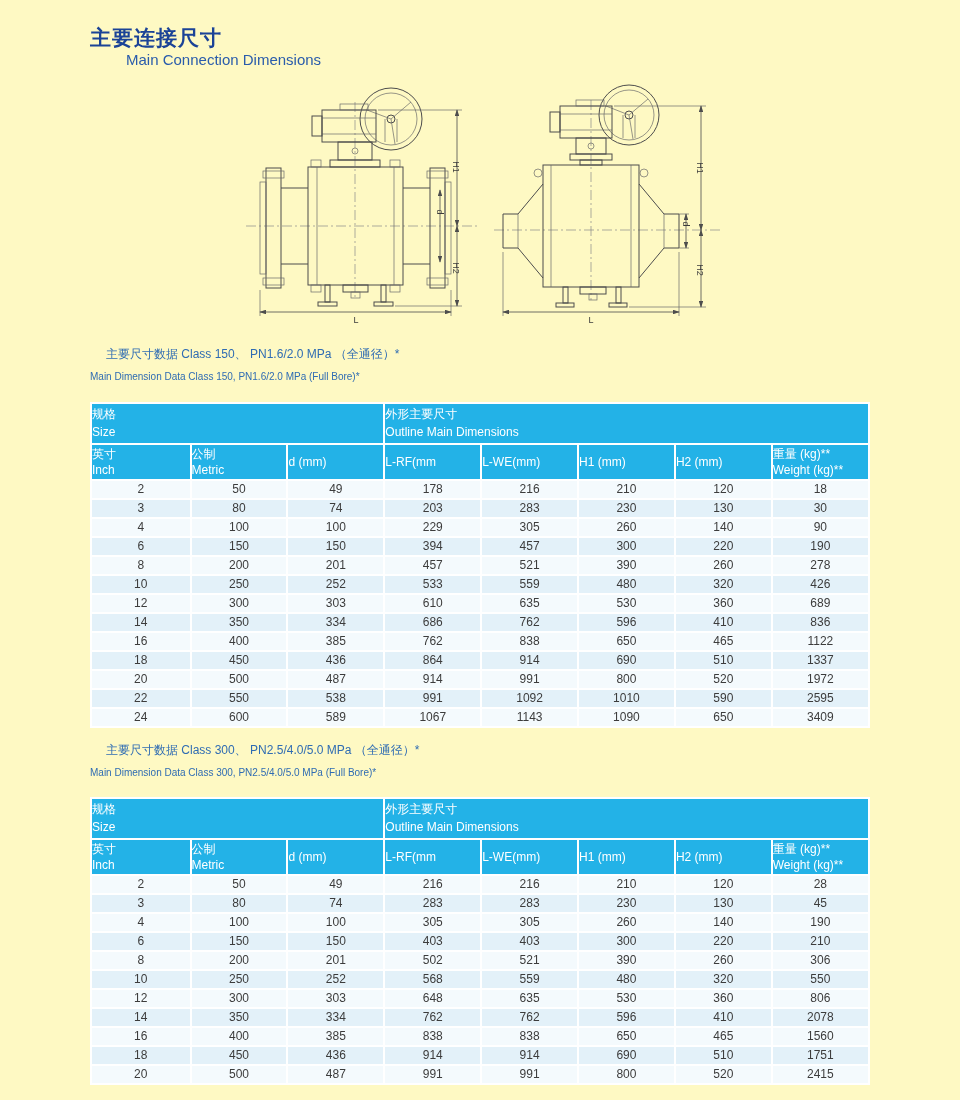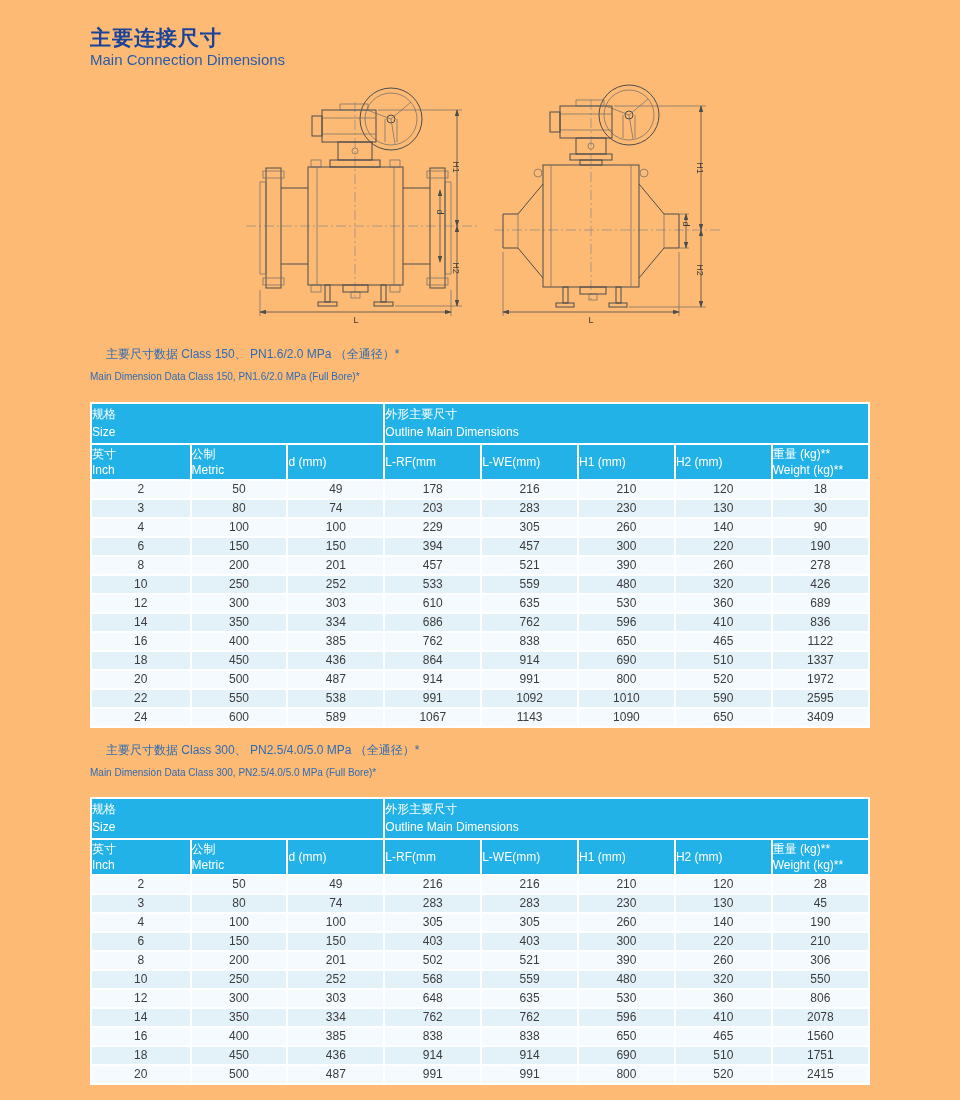--- a/index.html
+++ b/index.html
@@ -1,20 +1,20 @@
 <!DOCTYPE html>
 <html><head>
 <meta charset="utf-8">
 <style>
   html,body{margin:0;padding:0;background:#fff;}
-  .page{position:relative;width:960px;height:1100px;background:#fdba74;overflow:hidden;
+  .page{position:relative;width:960px;height:1100px;background:#fef9c3;overflow:hidden;
         font-family:"Liberation Sans","DejaVu Sans",sans-serif;}
   .abs{position:absolute;}
   .title-zh{font-size:21px;font-weight:bold;color:#1b4397;letter-spacing:1px;}
-  .title-en{font-size:15px;color:#2a5cab;}
+  .title-en{font-size:15px;color:#2a5cab;margin-left:36px;}
   .sec-zh{font-size:12px;color:#2f6cb3;margin-left:16px;}
   .sec-en{font-size:10px;color:#2f6cb3;}
   table.dim{border-collapse:collapse;table-layout:fixed;width:780px;border:1px solid #cfdde8;}
   table.dim th{background:#23b2e7;color:#ffffff;font-weight:normal;font-size:12px;
                border:2px solid #ffffff;text-align:left;padding:0;}
   table.dim tr.group-row th{height:39px;line-height:1.45;}
   table.dim tr.col-row th{height:34px;line-height:1.35;}
   table.dim td{font-size:12px;color:#3c3c3c;text-align:center;height:17px;line-height:17px;
                padding:0;border:2px solid #ffffff;background:#f4fafd;}
   table.dim tbody tr:nth-child(even) td{background:#e3f1f9;}

